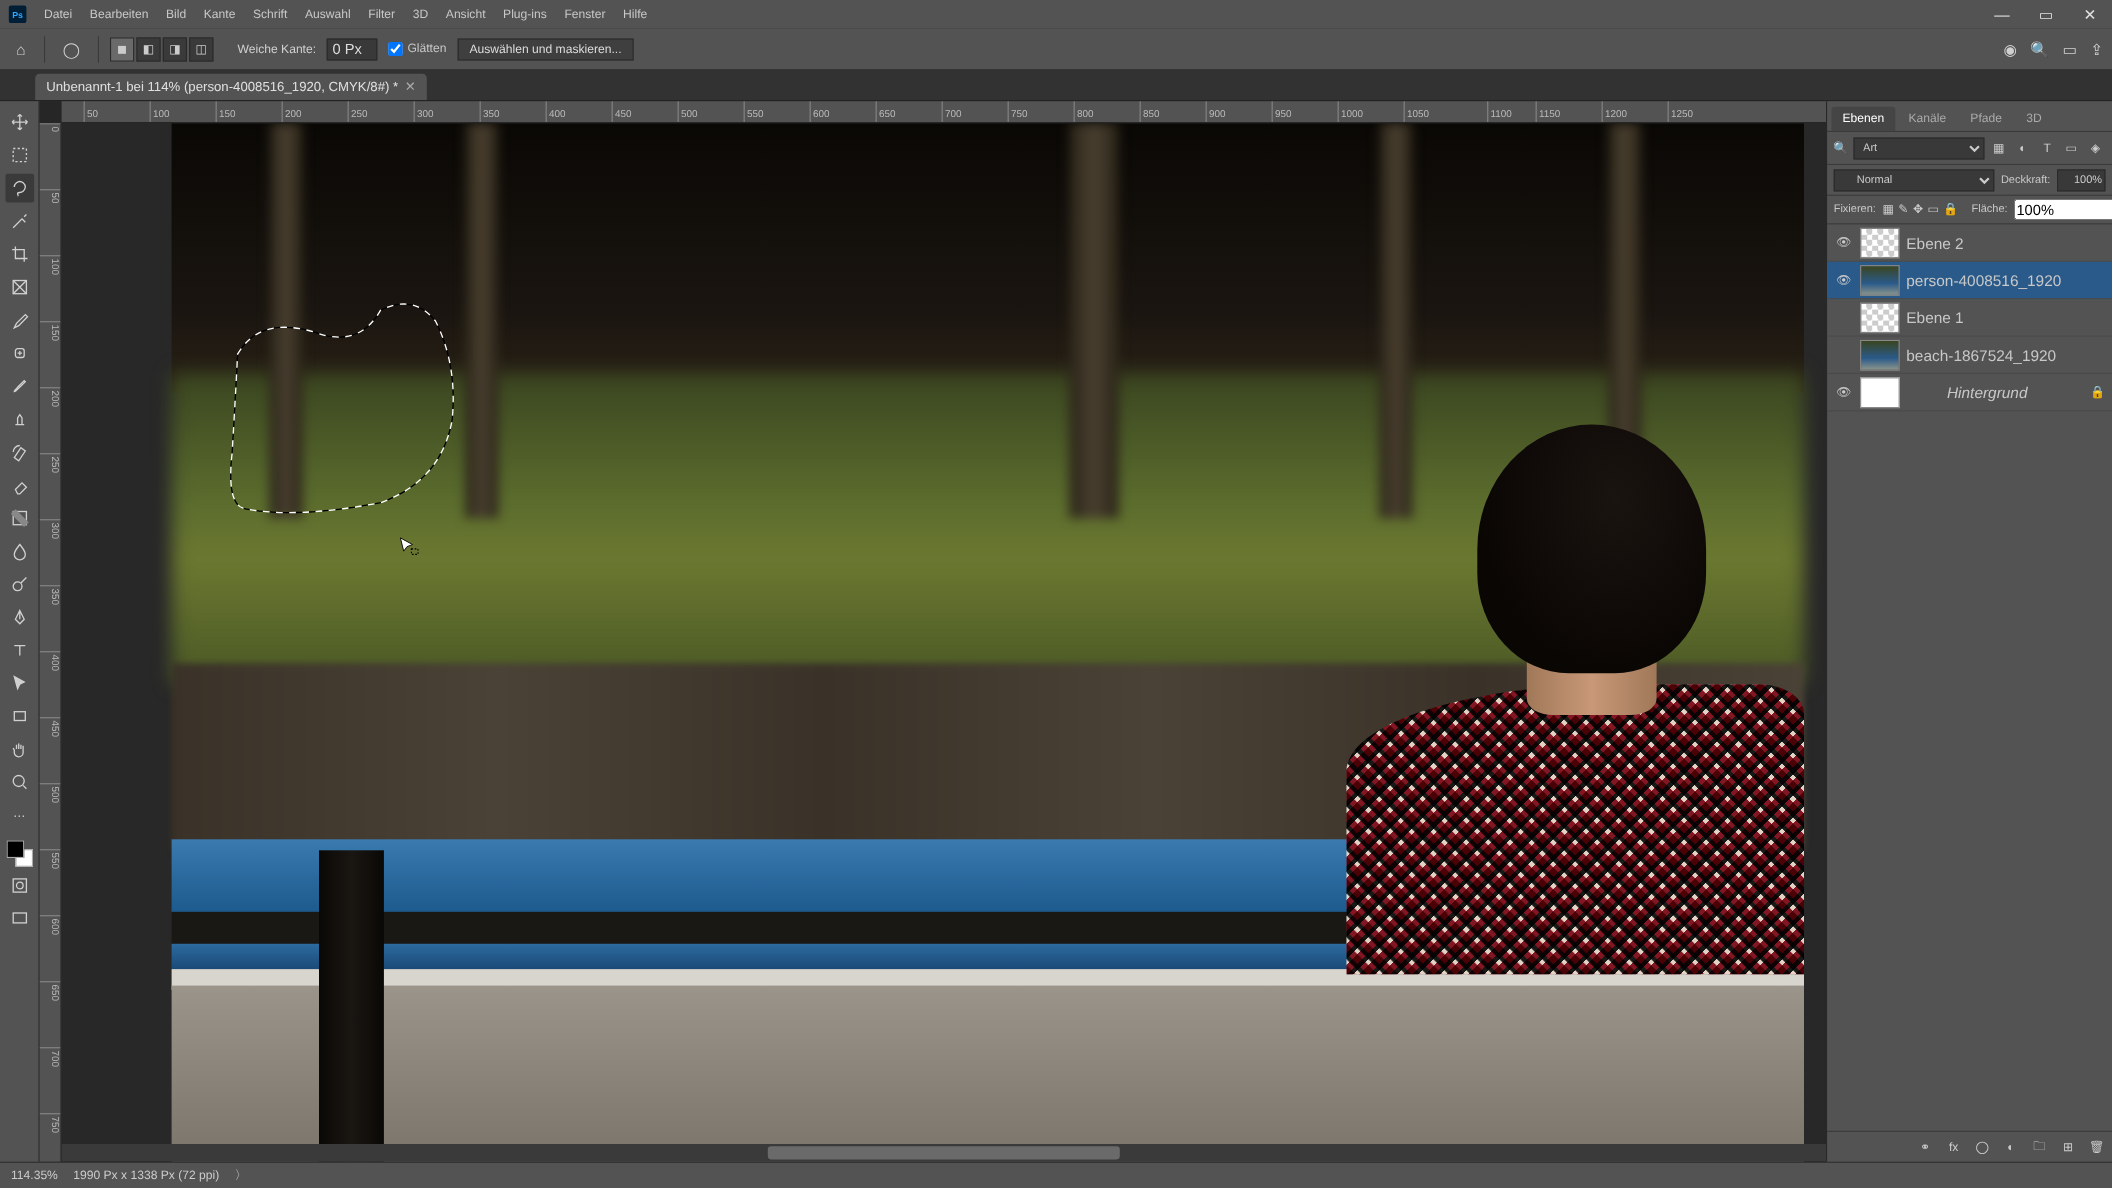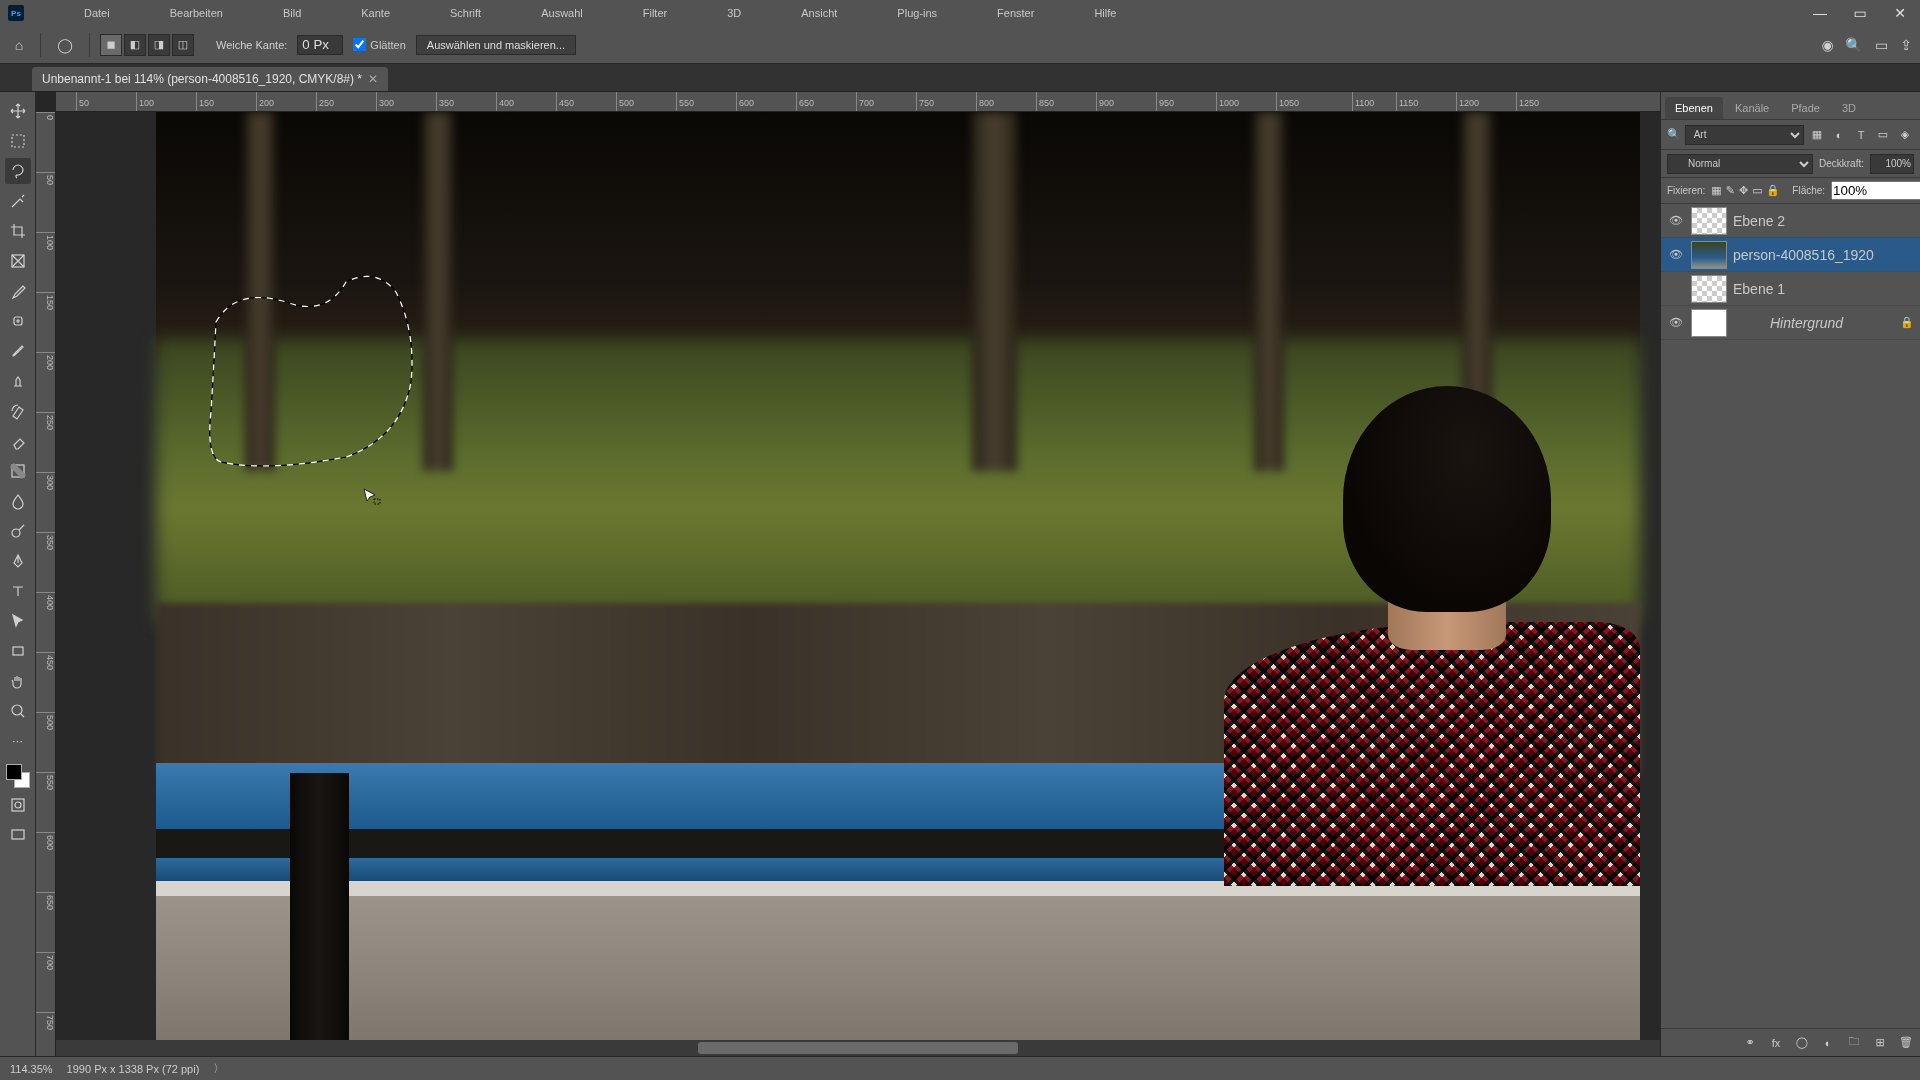--- a/index.html
+++ b/index.html
@@ -1,35 +1,35 @@
 <!DOCTYPE html>
 <html><head>
 <meta charset="utf-8">
 <style>
 * { margin: 0; padding: 0; box-sizing: border-box; font-family: -apple-system, "Segoe UI", Tahoma, sans-serif; }
 body { background: #323232; color: #c8c8c8; font-size: 11px; overflow: hidden; width: 1920px; height: 1080px; }
 
 
 .menubar { height: 26px; background: #535353; display: flex; align-items: center; padding: 0 8px; gap: 16px; }
 .menubar .ps-logo { width: 16px; height: 16px; background: #001e36; border-radius: 2px; display: flex; align-items: center; justify-content: center; color: #31a8ff; font-size: 8px; font-weight: bold; }
-.menubar .menu-item { cursor: pointer; margin-left: 44px; }
+.menubar .menu-item { cursor: pointer; }
 .menubar .spacer { flex: 1; }
 .menubar .win-btn { width: 24px; height: 16px; display: flex; align-items: center; justify-content: center; color: #e0e0e0; }
 
 
 .optionsbar { height: 38px; background: #535353; border-bottom: 1px solid #282828; display: flex; align-items: center; padding: 0 8px; gap: 10px; }
 .optionsbar .divider { width: 1px; height: 24px; background: #3a3a3a; }
 .opt-icon { width: 22px; height: 22px; display: flex; align-items: center; justify-content: center; border-radius: 2px; }
 .opt-icon.tool { width: 28px; }
 .opt-mode-group { display: flex; gap: 2px; }
 .opt-mode-group .mode-btn { width: 22px; height: 22px; background: #3a3a3a; border: 1px solid #2a2a2a; display: flex; align-items: center; justify-content: center; }
 .opt-mode-group .mode-btn.active { background: #6a6a6a; }
 .opt-label { color: #d0d0d0; margin-left: 12px; }
 .opt-input { width: 46px; height: 20px; background: #393939; border: 1px solid #2a2a2a; color: #ddd; padding: 0 4px; }
-.opt-check { display: flex; align-items: center; gap: 4px; }
+.opt-check { display: flex; align-items: flex-start; gap: 4px; }
 .opt-btn-box { padding: 3px 10px; background: #3f3f3f; border: 1px solid #2a2a2a; color: #ddd; }
 .optionsbar .right { margin-left: auto; display: flex; gap: 12px; align-items: center; }
 
 
 .doctabs { height: 28px; background: #323232; border-bottom: 1px solid #222; display: flex; align-items: flex-end; padding: 0 32px; }
 .doctab { height: 24px; background: #535353; border-radius: 4px 4px 0 0; padding: 0 10px; display: flex; align-items: center; gap: 6px; color: #e0e0e0; font-size: 12px; }
 .doctab .close { color: #aaa; font-size: 12px; }
 
 
 .workspace { display: flex; height: calc(1080px - 26px - 38px - 28px - 24px); }
@@ -457,20 +457,25 @@
           </div>
           <div class="layer-thumb image"></div>
           <div class="layer-name">person-4008516_1920</div>
         </div>
         <div class="layer-row">
           <div class="layer-eye"></div>
           <div class="layer-thumb checker"></div>
           <div class="layer-name">Ebene 1</div>
         </div>
         <div class="layer-row">
+          <div class="layer-eye"></div>
+          <div class="layer-thumb image"></div>
+          <div class="layer-name">beach-1867524_1920</div>
+        </div>
+        <div class="layer-row">
           <div class="layer-eye">
             <span class="small-icon">👁</span>
           </div>
           <div class="layer-thumb " style="background: rgb(255, 255, 255);"></div>
           <div class="layer-name italic">Hintergrund</div>
           <span class="layer-lock-icon small-icon">🔒</span>
         </div>
       </div>
     <div class="layer-footer">
       <span class="ficon small-icon">⚭</span>

